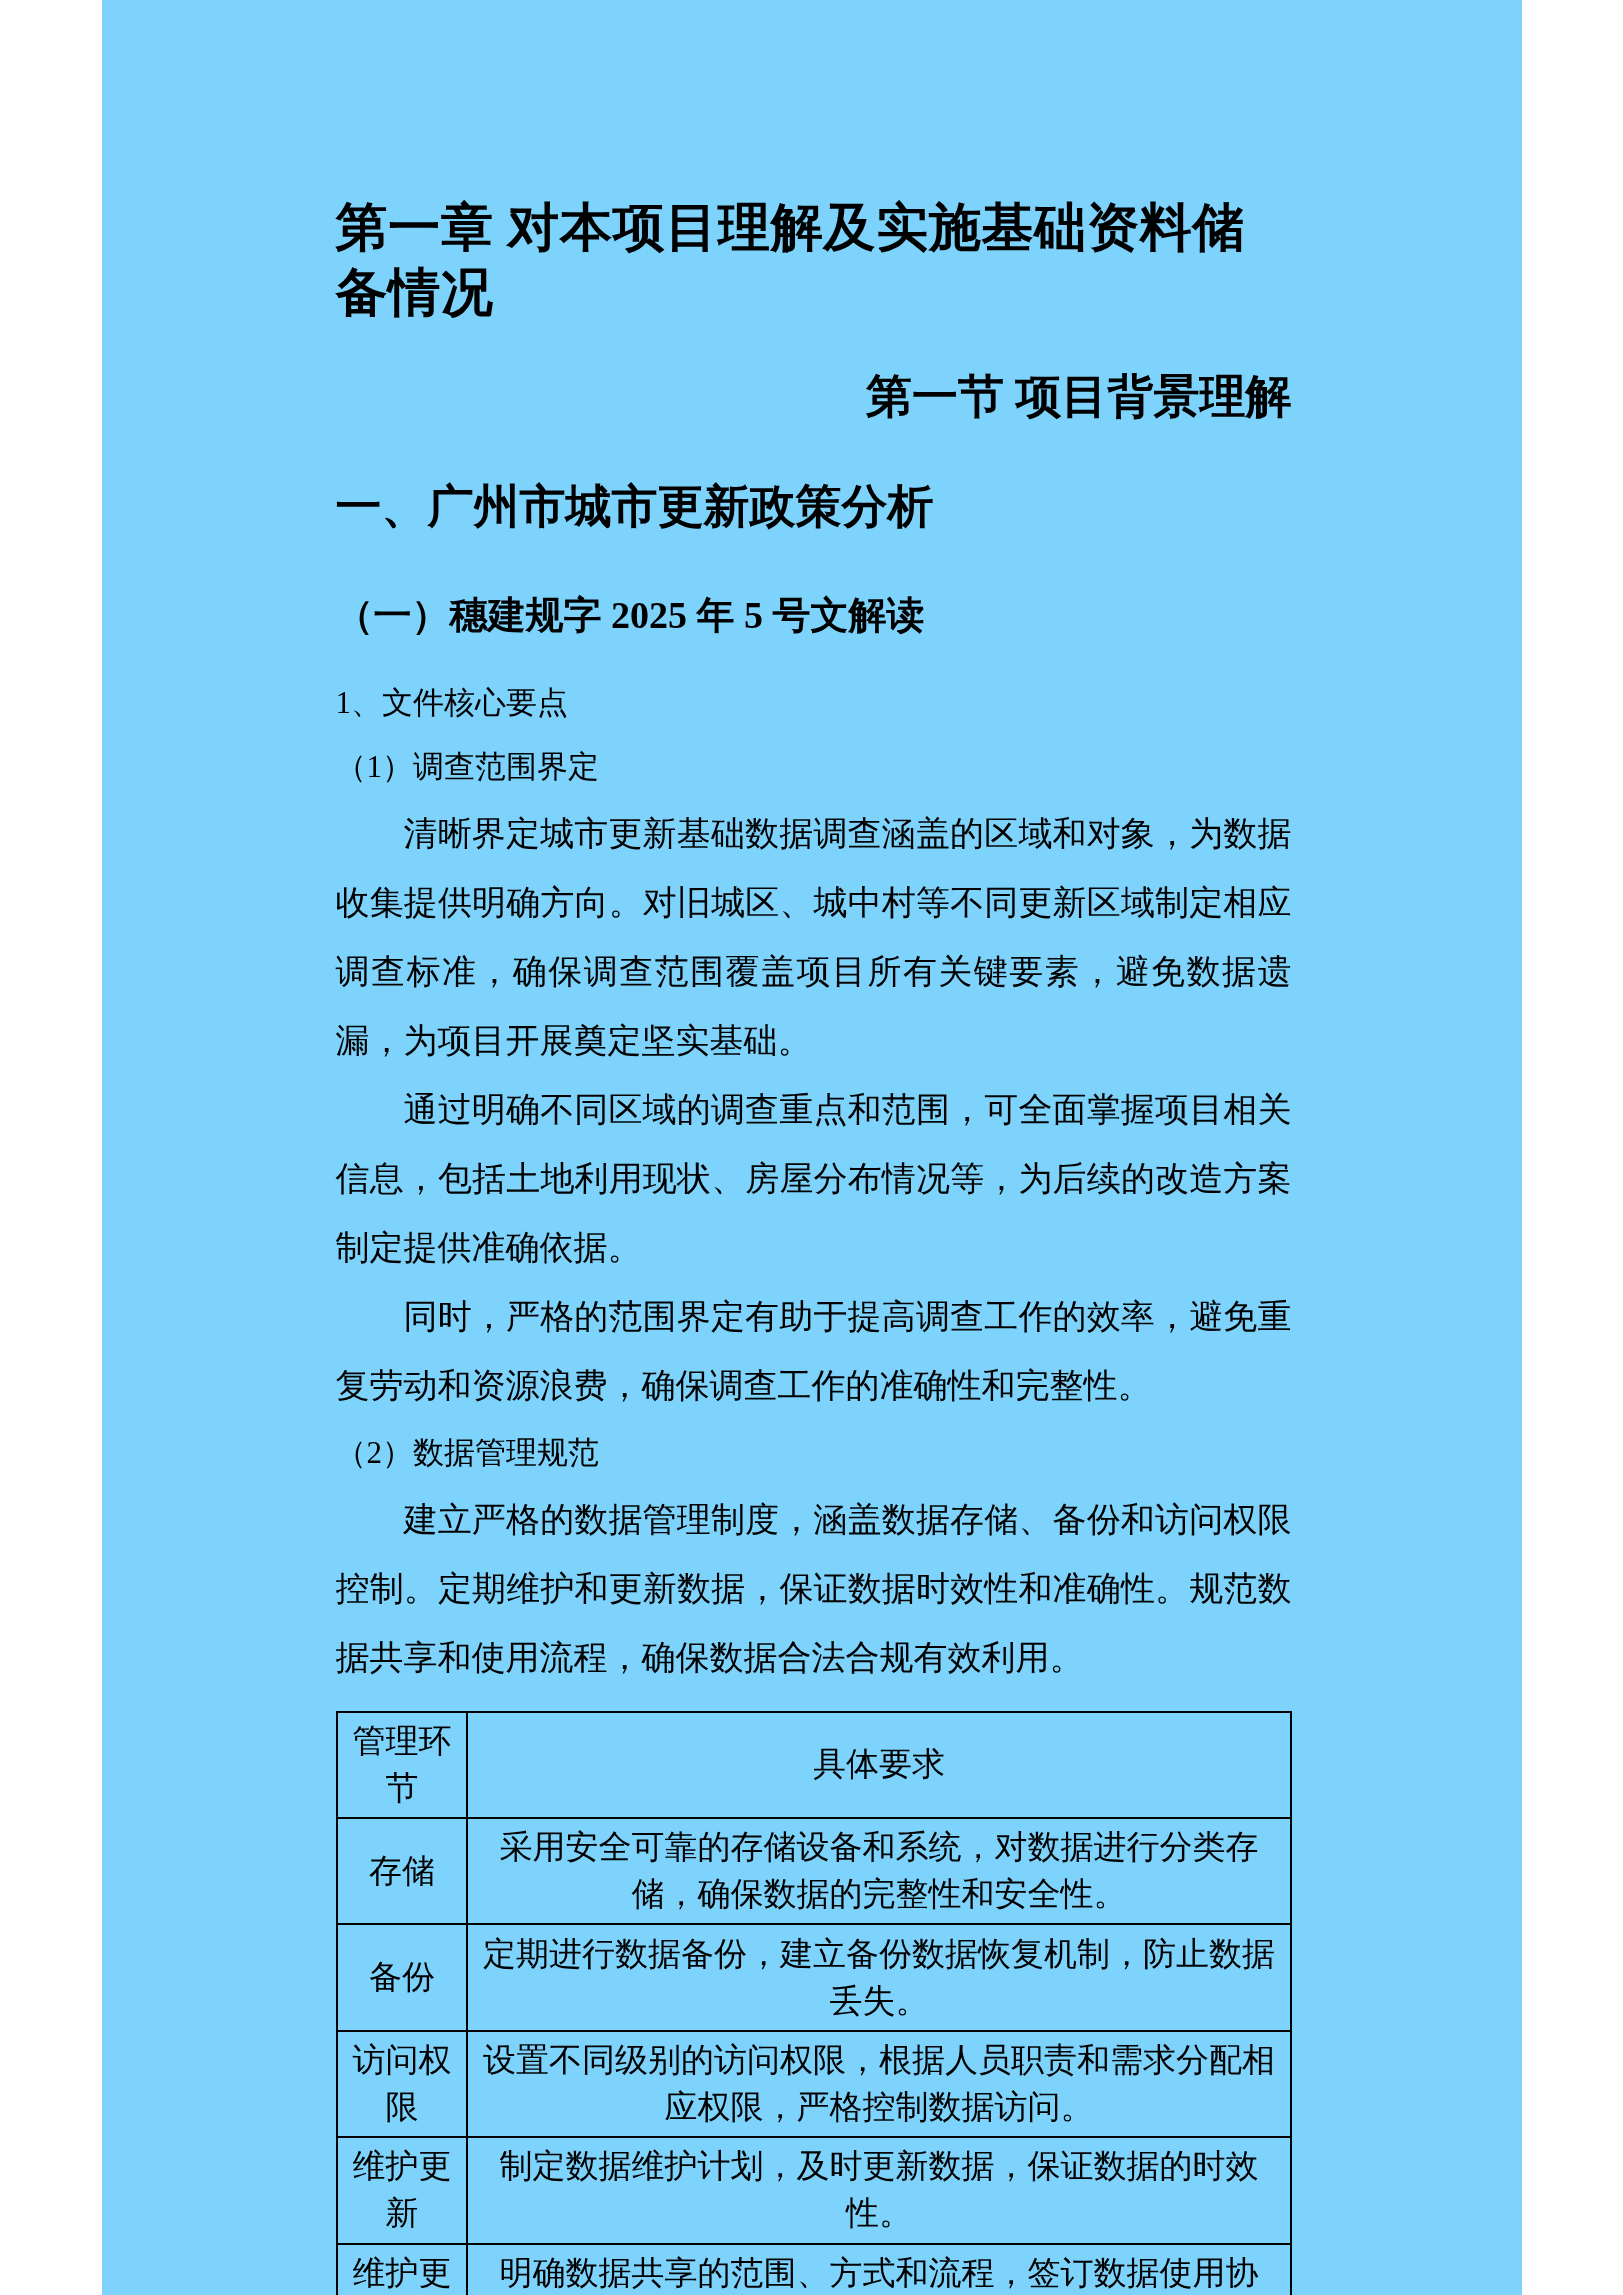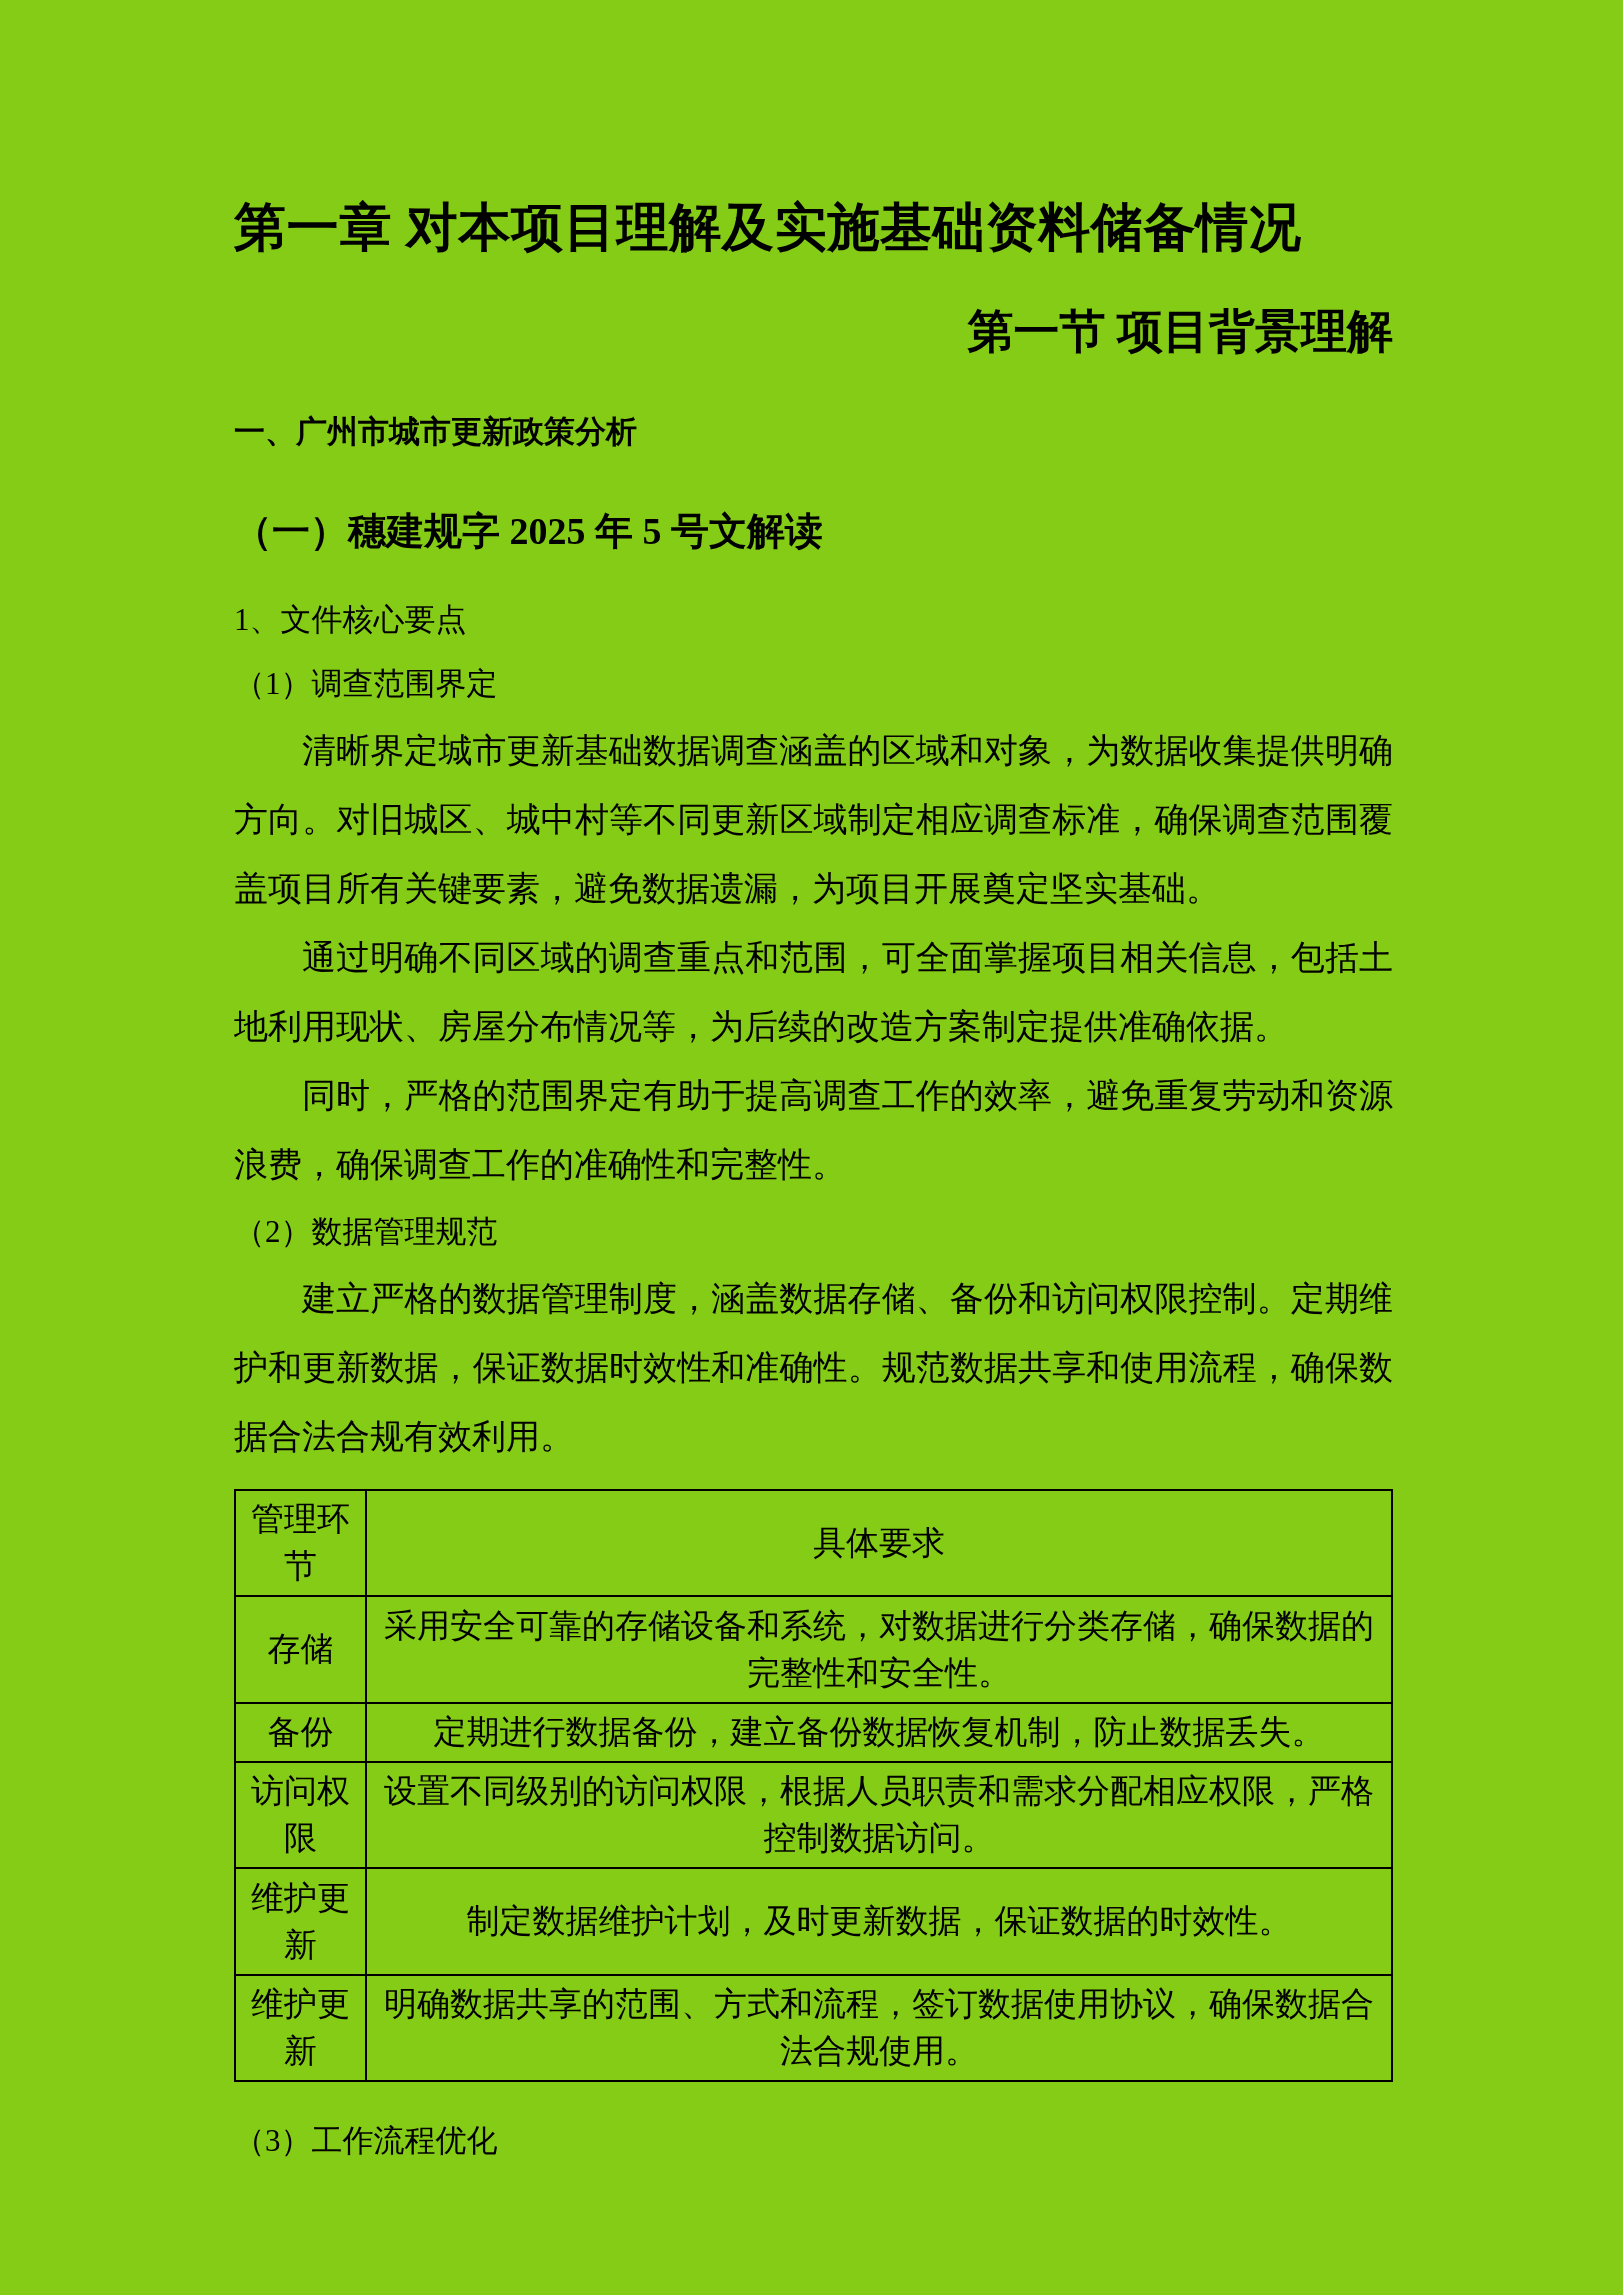--- a/index.html
+++ b/index.html
@@ -4,44 +4,44 @@
 <style>
   html, body {
     margin: 0;
     padding: 0;
     background: #ffffff;
     font-family: "Liberation Serif", "DejaVu Serif", serif;
     color: #000000;
   }
   .page {
     position: relative;
-    width: 1623px;
+    width: 1420px;
     height: 2295px;
     margin: 0 auto;
-    background: #84cc16;
+    background: #7dd3fc;
     box-sizing: border-box;
     padding: 195px 230px 0 234px;
     overflow: hidden;
   }
   .chapter-title {
     font-size: 52px;
     font-weight: bold;
     line-height: 1.25;
     margin: 0 0 43px 0;
     letter-spacing: 0.7px;
   }
   .section-title {
     font-size: 46px;
     font-weight: bold;
     line-height: 1.25;
     margin: 0 0 52px 0;
     text-align: right;
   }
   .subsection-title {
-    font-size: 31px;
+    font-size: 46px;
     font-weight: bold;
     line-height: 1.25;
     margin: 0 0 56px 0;
   }
   .item-heading {
     font-size: 38px;
     font-weight: bold;
     line-height: 1.3;
     margin: 0 0 31px 0;
   }

